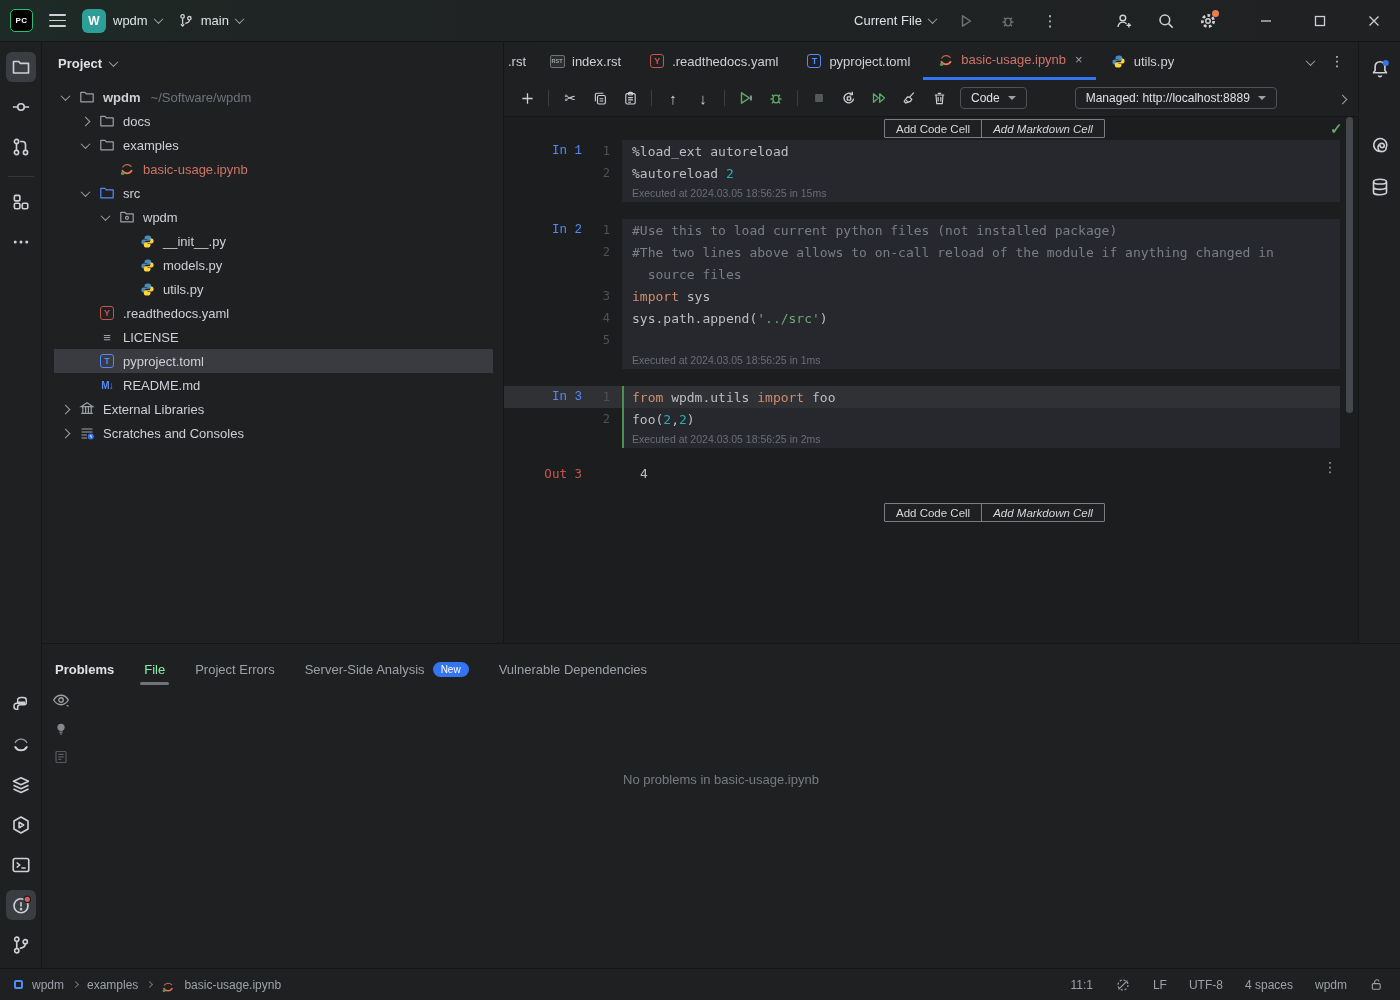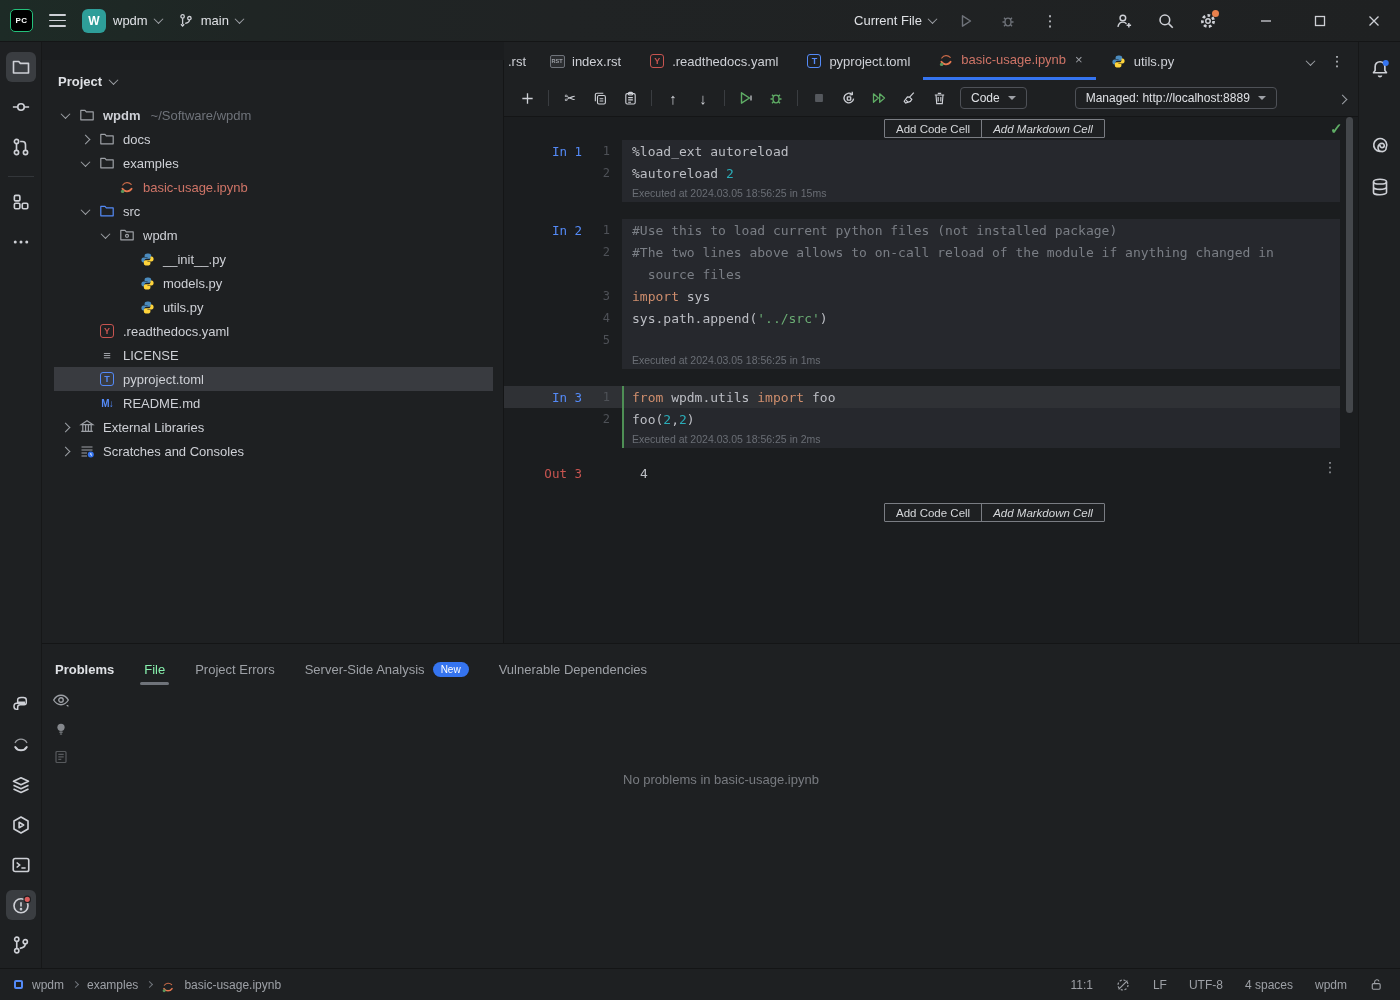--- a/index.html
+++ b/index.html
@@ -50,21 +50,21 @@
 
   
   #rightbar {
     position:absolute; right:0; top:42px; width:42px; height:926px;
     background:#1E2022; border-left:1px solid #161718;
     display:flex; flex-direction:column; align-items:center;
   }
 
   
   #project {
-    position:absolute; left:42px; top:60px; width:462px; height:601px;
+    position:absolute; left:42px; top:42px; width:462px; height:601px;
     background:#1E2022; border-right:1px solid #141516;
   }
   .proj-header { display:flex; align-items:center; gap:8px; padding:14px 0 10px 16px; font-weight:bold; color:#DFE1E5; }
   .tree { margin-top:4px; }
   .trow { display:flex; align-items:center; height:24px; margin:0 10px 0 12px; gap:4px; color:#CED0D6; cursor:pointer; }
   .trow.sel { background:#393B40; }
   .lvl0 { padding-left:3px; } .lvl1 { padding-left:23px;text-align:right; } .lvl2 { padding-left:43px; } .lvl3 { padding-left:63px; }
   .twrap { width:16px; height:16px; display:flex; align-items:center; justify-content:center; flex:0 0 16px; }
   .ticon { width:16px; height:16px; display:flex; align-items:center; justify-content:center; flex:0 0 16px; margin-left:2px; }
   .tlabel { margin-left:4px; white-space:nowrap; }
@@ -108,21 +108,21 @@
     position:absolute; left:504px; top:117px; width:854px; height:526px;
     background:#1B1D1F; overflow:hidden;
   }
   .addgroup { position:absolute; display:flex; height:19px; border:1px solid #7A7D83; border-radius:1px; }
   .addgroup .abtn { font-size:11.5px; color:#D5D7DA; padding:1px 11px; display:flex; align-items:center; background:#1E2022; }
   .addgroup .abtn + .abtn { border-left:1px solid #7A7D83;font-style:italic; }
   .checkmark { position:absolute; color:#5FAD65; font-size:15px; font-weight:bold; }
   .cell { position:absolute; left:0; width:836px; display:flex; }
   .gutter { flex:0 0 118px; display:flex; flex-direction:column; }
   .grow { height:22px; display:flex; align-items:center; justify-content:flex-end; gap:14px; padding-right:12px; }
-  .inlab { color:#548AF7; font-size:12.5px; }
+  .inlab { color:#548AF7; font-size:12.5px;font-family:Liberation Mono, monospace; }
   .lno { width:14px; text-align:right; color:#4E5157; font-size:12px; }
   .block { flex:1; background:#26282D; border-left:2px solid transparent; padding-top:0; }
   .block.runbar { border-left:2px solid #4E8F55; }
   .cline { height:22px; display:flex; align-items:center; padding-left:8px; white-space:pre; font-family:"DejaVu Sans Mono", monospace; font-size:13px; }
   .execline { height:18px; display:flex; align-items:center; padding-left:8px; font-size:10.5px; color:#6A6E75; }
   .hl { background:#2F3135; }
   .tok-plain{color:#BCBEC4} .tok-kw{color:#CF8E6D} .tok-str{color:#6AAB73} .tok-num{color:#2AACB8} .tok-com{color:#7A7E85}
   .outrow { position:absolute; left:0; width:836px; display:flex; align-items:center; }
   .outlab { color:#C75450; font-size:12.5px; }
   .outval { padding-left:18px; color:#BCBEC4; font-size:13px; }

